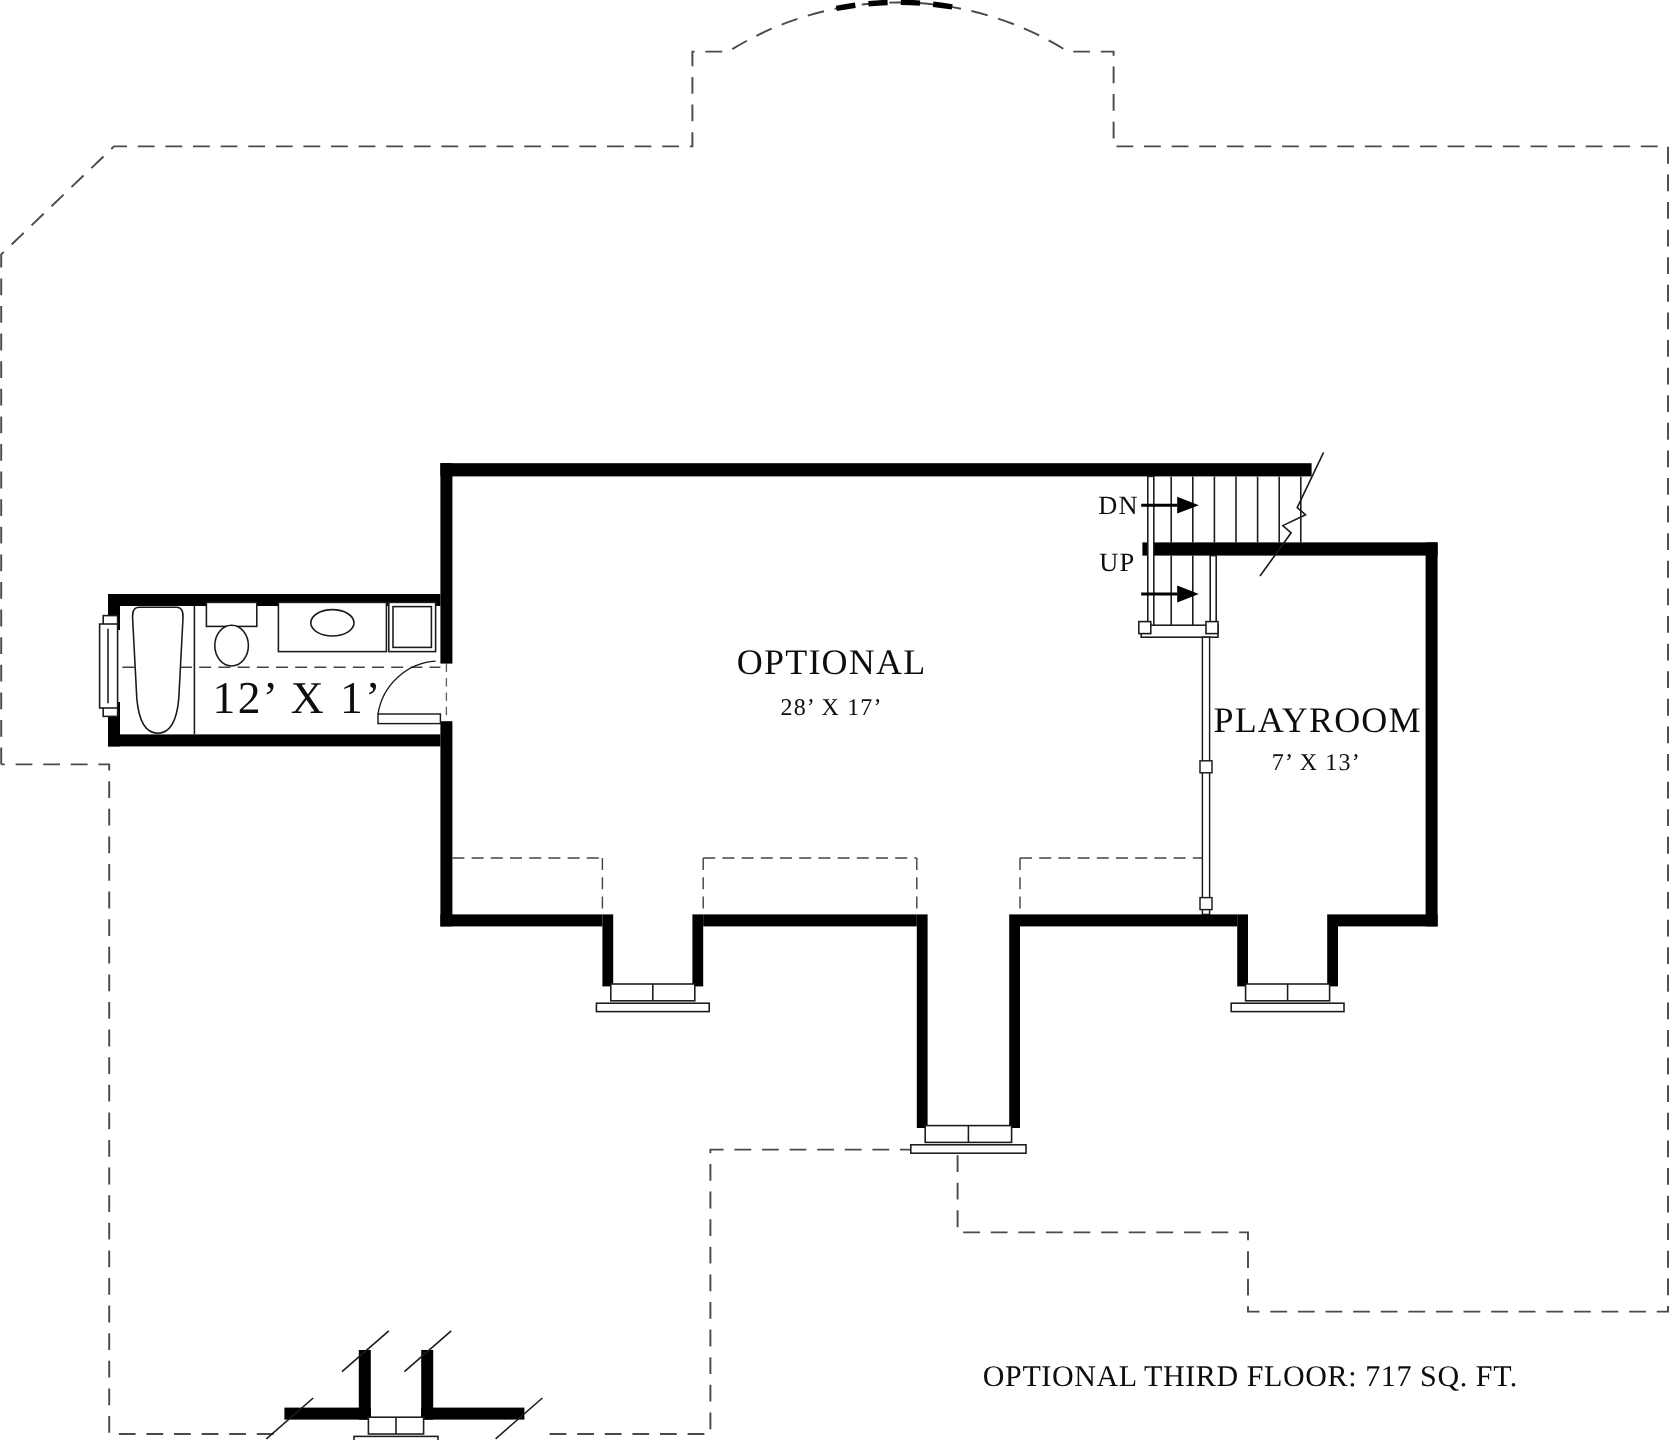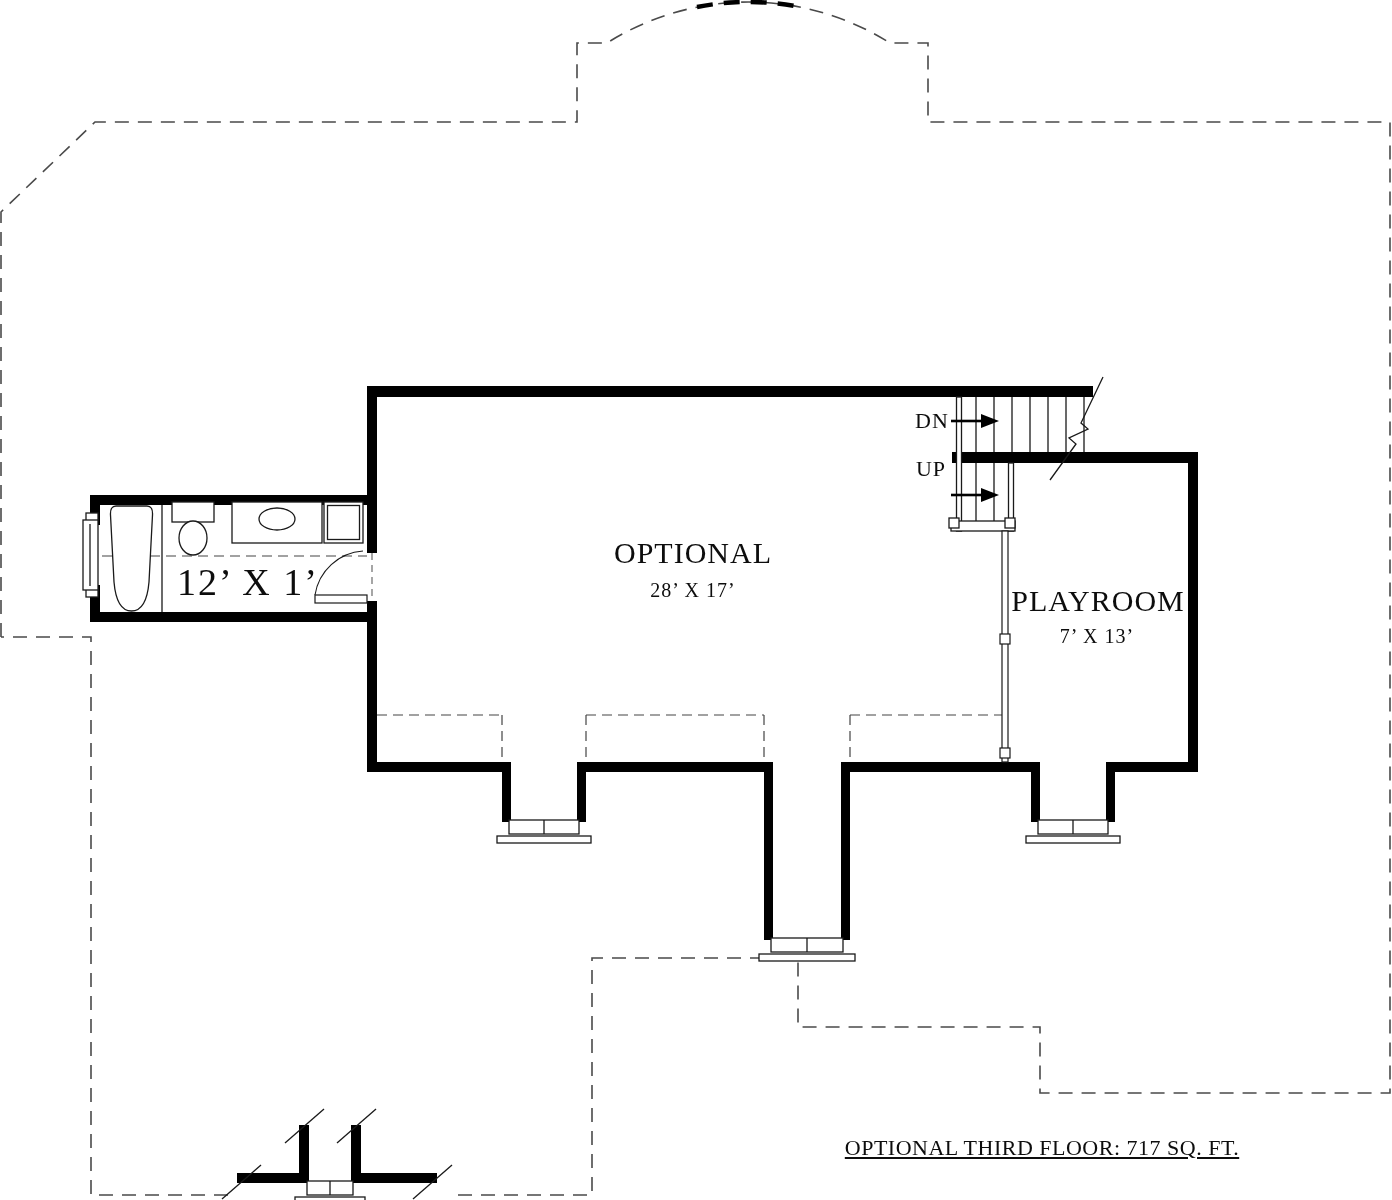--- a/index.html
+++ b/index.html
@@ -5,21 +5,21 @@
   html,body{margin:0;padding:0;background:#ffffff;}
   #plan{position:relative;width:1392px;height:1200px;background:#ffffff;overflow:hidden;
         font-family:"Liberation Serif","DejaVu Serif",serif;color:#111;}
   #plan svg{position:absolute;left:0;top:0;}
   .lbl{position:absolute;transform:translate(-50%,-50%);white-space:nowrap;
        font-family:"Liberation Serif","DejaVu Serif",serif;color:#0d0d0d;}
   .room-name{font-size:30px;letter-spacing:1px;}
   .room-dim{font-size:20px;letter-spacing:1px;}
   .bath-dim{font-size:38px;letter-spacing:2px;}
   .stair-lbl{font-size:22px;letter-spacing:1px;}
-  .footer{font-size:22px;letter-spacing:.5px;text-decoration:underline;}
+  .footer{font-size:25px;letter-spacing:.5px;}
 </style>
 </head>
 <body>
 
 <div id="plan">
 
 <svg width="1392" height="1200" viewBox="0 0 1392 1200">
 
   <g fill="none" stroke="#4a4a4a" stroke-width="1.6" stroke-dasharray="14 9">
     <path d="M1 637 V212 L95 122 H577 V43 H607 A265 265 0 0 1 890 43 H928 V122 H1390 V1093 H1040 V1027 H798 V958"></path>

